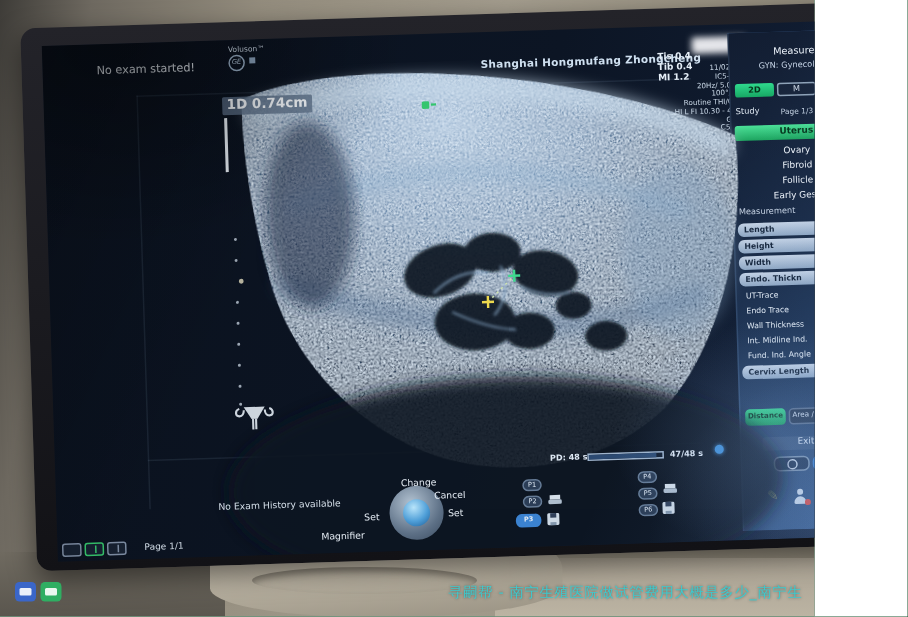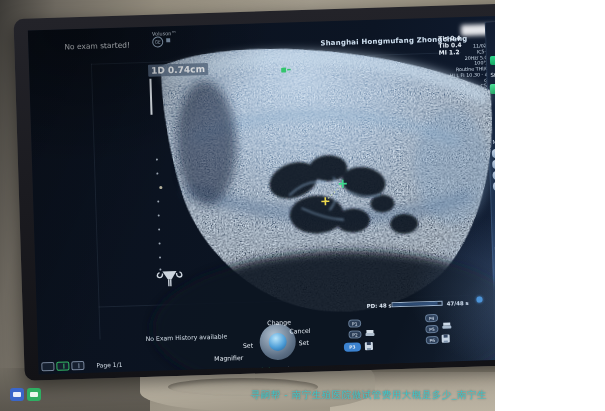--- a/index.html
+++ b/index.html
@@ -1,17 +1,17 @@
 <!DOCTYPE html>
 <html><head>
 <meta charset="utf-8">
 <style>
   html,body{margin:0;padding:0}
   body{font-family:"DejaVu Sans",sans-serif}
-  .photo{position:relative;width:495px;height:411px;overflow:hidden;background:#14532d}
+  .photo{position:relative;width:543px;height:411px;overflow:hidden;background:#14532d}
   .a{position:absolute}
   .t{color:#dfe8f2;line-height:1.15;white-space:nowrap}
   
   .wall{inset:0;background:linear-gradient(100deg,#3e3c38 0%,#6e6960 10%,#938c7d 28%,#a49d8e 55%,#9b9484 78%,#8f8879 100%)}
   .desk{left:330px;top:372px;right:0;height:39px;background:linear-gradient(#a9a192,#bcb4a3)}
   .lshadow{left:0;top:368px;width:150px;height:43px;background:linear-gradient(#6f6a60,#5a564e)}
   .stand{left:140px;top:366px;width:235px;height:45px;background:linear-gradient(175deg,#cdc5b4,#989182);border-radius:8px 14px 46% 42%}
   .stand::after{content:"";position:absolute;left:28px;top:12px;width:150px;height:18px;border-radius:50%;box-shadow:inset 0 3px 4px rgba(60,55,48,.45)}
   
   .monitor{left:19px;top:10px;width:570px;height:362px;background:linear-gradient(#232329,#121216);border-radius:10px;transform:rotate(-1.8deg);box-shadow:0 6px 18px rgba(0,0,0,.5)}

